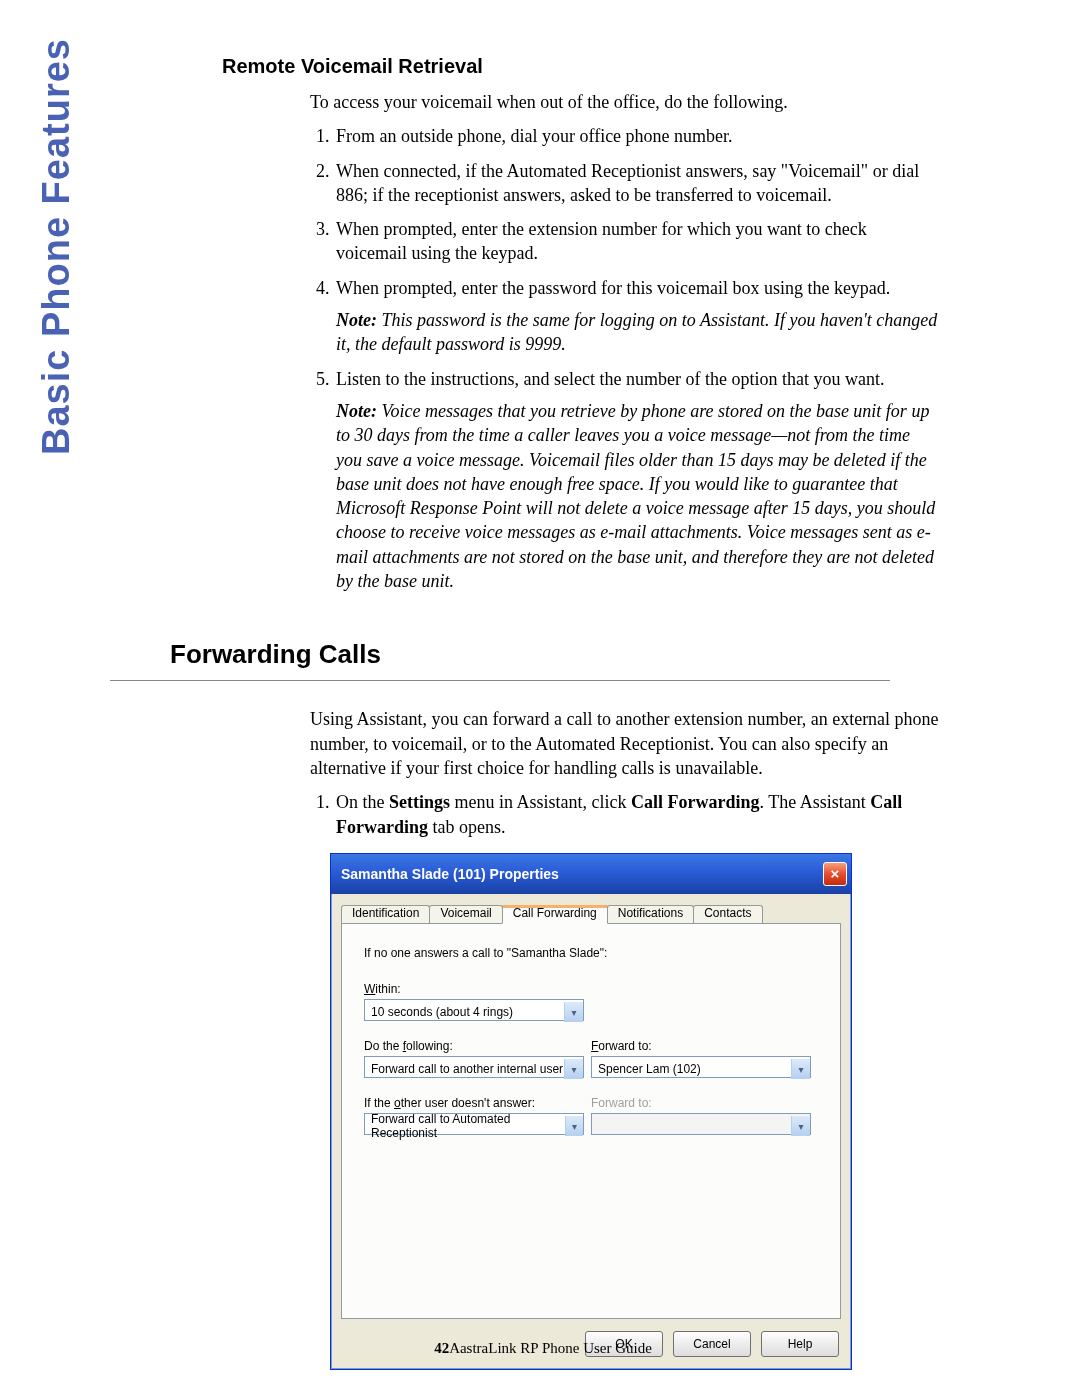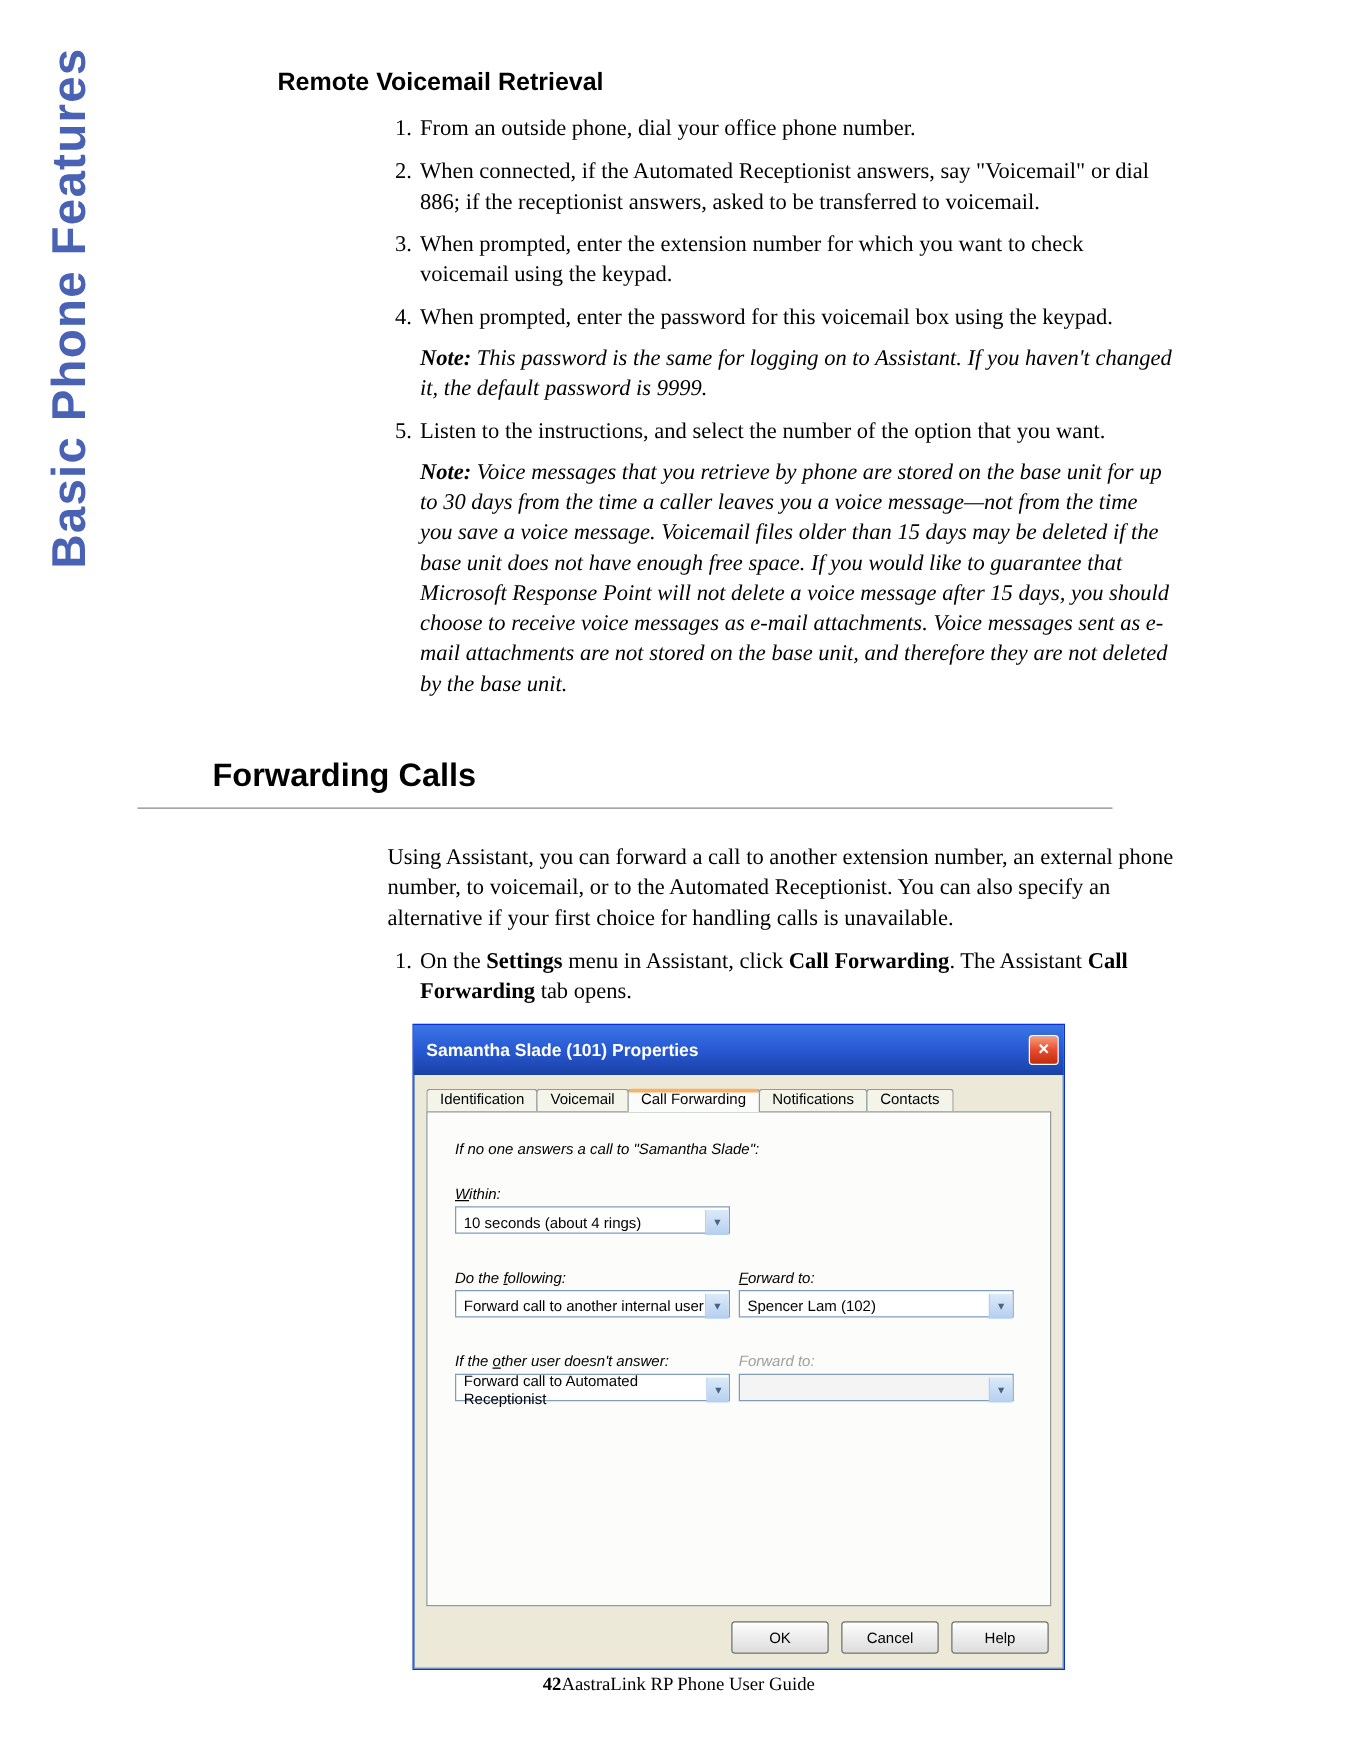--- a/index.html
+++ b/index.html
@@ -159,21 +159,20 @@
     min-height: 396px;
     padding: 22px 22px 10px 22px;
     box-sizing: border-box;
     position: relative;
     z-index: 1;
   }
   .form-label {
     font-size: 12px;
     margin-bottom: 3px;
     display: block;
-    font-style: italic;
   }
   .form-label .ul { text-decoration: underline; }
   .muted { color: #a0a0a0; }
   .select {
     width: 220px;
     height: 22px;
     border: 1px solid #7f9db9;
     background: #fff;
     display: flex;
     align-items: center;
@@ -188,21 +187,21 @@
     background: linear-gradient(to bottom, #dbeaf9, #b5cff0);
     border-left: 1px solid #b5cff0;
     display: flex;
     align-items: center;
     justify-content: center;
     color: #4d6185;
     font-size: 10px;
   }
   .row2 {
     display: flex;
-    margin-top: 28px;
+    margin-top: 18px;
   }
   .col { flex: 1; }
   .dlg-buttons {
     display: flex;
     justify-content: flex-end;
     gap: 10px;
     padding: 6px 12px 12px 12px;
   }
   .winbtn {
     min-width: 76px;
@@ -233,20 +232,21 @@
 
   <div class="sidebar-title">
     <span style="display:inline-block; transform: translate(-100%,0);">Basic Phone Features</span>
   </div>
 
   <div class="content">
 
     <h2 class="section-sub">Remote Voicemail Retrieval</h2>
 
     <div class="body-indent">
+      <p>To access your voicemail when out of the office, do the following.</p>
       <ol class="steps">
         <li>From an outside phone, dial your office phone number.</li>
         <li>When connected, if the Automated Receptionist answers, say "Voicemail" or dial 886; if the receptionist answers, asked to be transferred to voicemail.</li>
         <li>When prompted, enter the extension number for which you want to check voicemail using the keypad.</li>
         <li>
           <span>When prompted, enter the password for this voicemail box using the keypad.</span>
           <p class="note" style="margin-top:8px;">
             <span class="lead">Note:</span><span> This password is the same for logging on to Assistant. If you haven't changed it, the default password is 9999.</span>
           </p>
         </li>

